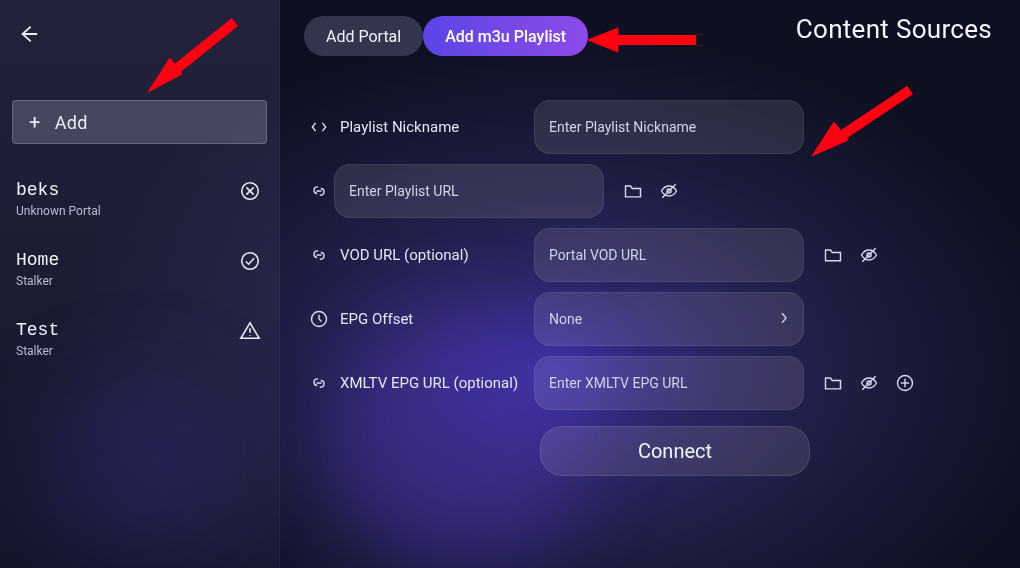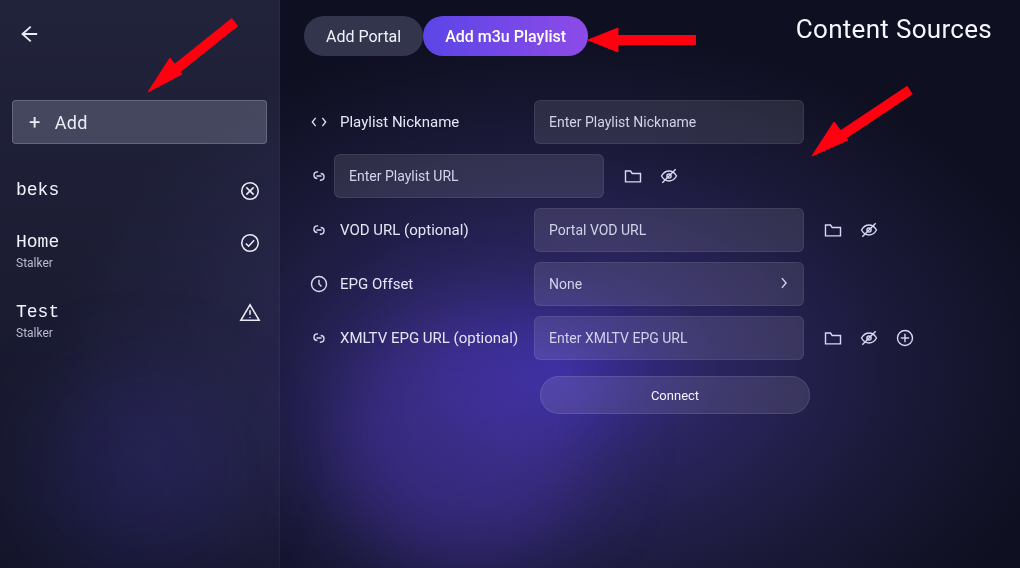--- a/index.html
+++ b/index.html
@@ -75,43 +75,43 @@
   .form { margin-top:44px; }
   .form-row {
     display:flex; align-items:center;
     margin-bottom:10px;
   }
   .row-icon { width:30px; display:flex; align-items:center; justify-content:center; }
   .row-icon svg { width:20px; height:20px; stroke:#d8daf0; stroke-width:1.7; fill:none; }
   .row-label { width:200px; font-size:15px; color:#e4e6f5; padding-left:6px; }
 
   .input {
-    flex:0 0 270px; height:44px;
+    flex:0 0 270px; height:54px;
     background: rgba(255,255,255,0.10);
     border:1px solid rgba(255,255,255,0.08);
-    border-radius:6px;
+    border-radius:16px;
     color:#d0d3ea; font-size:14px;
     display:flex; align-items:center; padding:0 14px;
     cursor:text;
   }
   .select { cursor:pointer; justify-content:space-between; }
   .select .chev svg { width:10px; height:14px; stroke:#d0d3ea; stroke-width:2; fill:none; }
 
   .row-actions { display:flex; gap:14px; margin-left:18px; align-items:center; }
   .row-actions .ico { width:22px; height:22px; display:flex; align-items:center; justify-content:center; cursor:pointer; }
   .row-actions .ico svg { width:20px; height:20px; stroke:#d6d9f2; stroke-width:1.7; fill:none; }
 
   .connect-btn {
     margin-left:236px; margin-top:16px;
-    width:270px; height:38px;
+    width:270px; height:50px;
     background: rgba(255,255,255,0.10);
     border:1px solid rgba(255,255,255,0.10);
     border-radius:22px;
     display:flex; align-items:center; justify-content:center;
-    font-size:13px; color:#f3f4ff; cursor:pointer;
+    font-size:20px; color:#f3f4ff; cursor:pointer;
   }
 
   
   .arrow { position:absolute; z-index:50; pointer-events:none; }
   .arrow svg polygon, .arrow svg line { fill:#ff0010; stroke:#ff0010; }
 </style>
 </head>
 <body>
 
 <div class="shell">
@@ -124,20 +124,21 @@
         </svg>
     </div>
 
     <div class="add-row">
       <span class="plus">+</span>
       <span>Add</span>
     </div>
 
     <div class="portal-item">
       <div class="name">beks</div>
+      <div class="sub">Unknown Portal</div>
       <div class="status">
         <svg viewBox="0 0 24 24">
             <circle cx="12" cy="12" r="9"></circle>
             <path d="M8 8 L16 16 M16 8 L8 16"></path>
           </svg>
       </div>
     </div>
 
     <div class="portal-item">
       <div class="name">Home</div>

